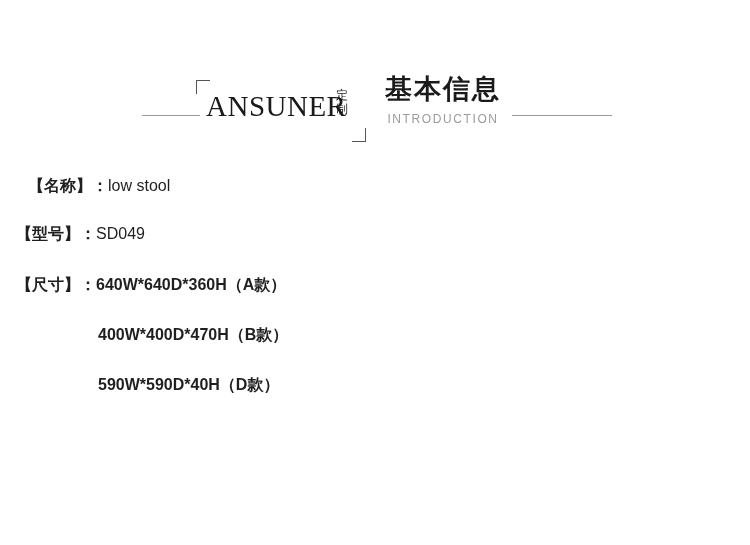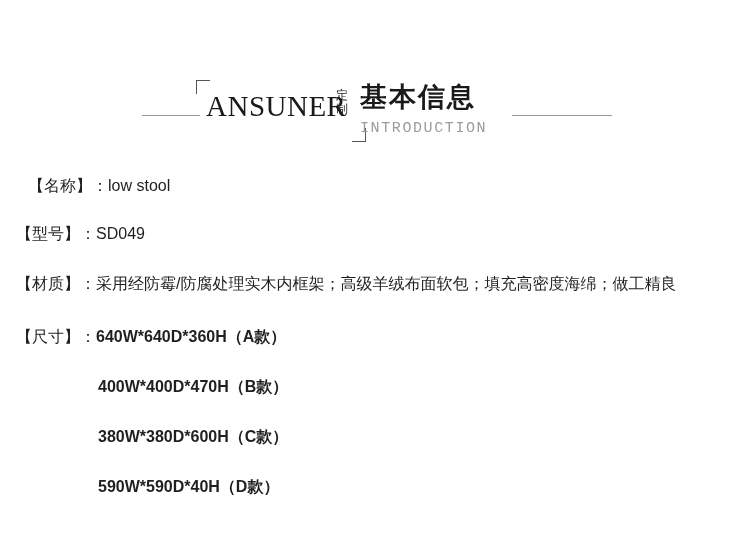--- a/index.html
+++ b/index.html
@@ -81,40 +81,39 @@
     left: 140px;
     top: 8px;
     width: 16px;
     font-size: 12px;
     line-height: 14px;
     color: #1a1a1a;
     letter-spacing: 0;
   }
   .title-block {
     position: absolute;
-    left: 360px;
+    left: 368px;
     top: 10px;
     width: 150px;
-    margin-top: 8px;
+    text-align: center;
   }
   .title-cn {
     font-size: 27px;
     font-weight: bold;
     color: #1a1a1a;
     letter-spacing: 2px;
     line-height: 34px;
     white-space: nowrap;
   }
   .title-en {
     margin-top: 6px;
-    font-size: 15px;
+    font-size: 12px;
     color: #9b9b9b;
     letter-spacing: 1.6px;
     white-space: nowrap;
-    font-family: Liberation Mono, monospace;
   }
 
   
   .spec {
     position: absolute;
     left: 0;
     top: 172px;
     width: 750px;
   }
   .row {
@@ -123,20 +122,21 @@
     line-height: 28px;
     color: #1f1f1f;
     padding: 0 28px 0 28px;
   }
   .row + .row {
     margin-top: 20px;
     padding-left: 16px;
   }
   .label {
     white-space: nowrap;
+    font-weight: bold;
   }
   .value {
     white-space: nowrap;
   }
   .value-wrap {
     white-space: normal;
   }
   .row-material {
     line-height: 32px;
   }
@@ -179,25 +179,21 @@
   <div class="spec">
 
     <div class="row">
       <span class="label">【名称】：</span><span class="value">low stool</span>
     </div>
 
     <div class="row">
       <span class="label">【型号】：</span><span class="value">SD049</span>
     </div>
 
-    <div class="row row-material">
-      <span class="label">【材质】：</span><span class="value-wrap">采用经防霉/防腐处理实木内框架；高级羊绒布面软包；填充高密度海绵；做工精良</span>
-    </div>
 
     <div class="row">
       <span class="label inline">【尺寸】：</span><span class="size-line inline">640W*640D*360H（A款）</span>
       <span class="size-line indent">400W*400D*470H（B款）</span>
-      <span class="size-line indent">380W*380D*600H（C款）</span>
       <span class="size-line indent">590W*590D*40H（D款）</span>
     </div>
 
   </div>
 </div>
 
 </body></html>

